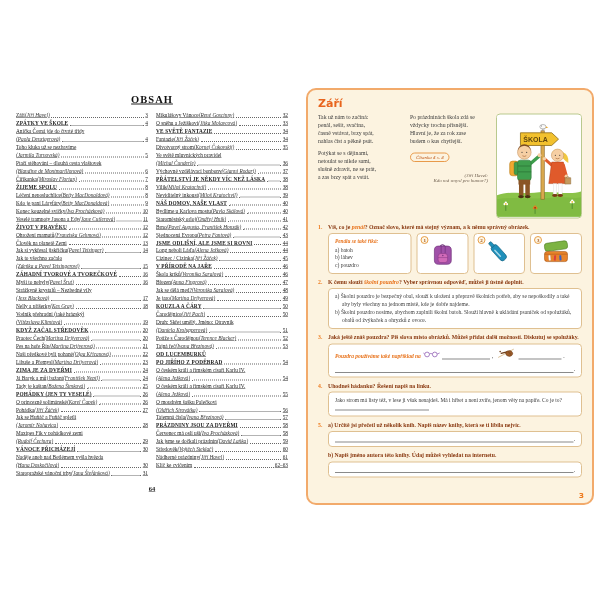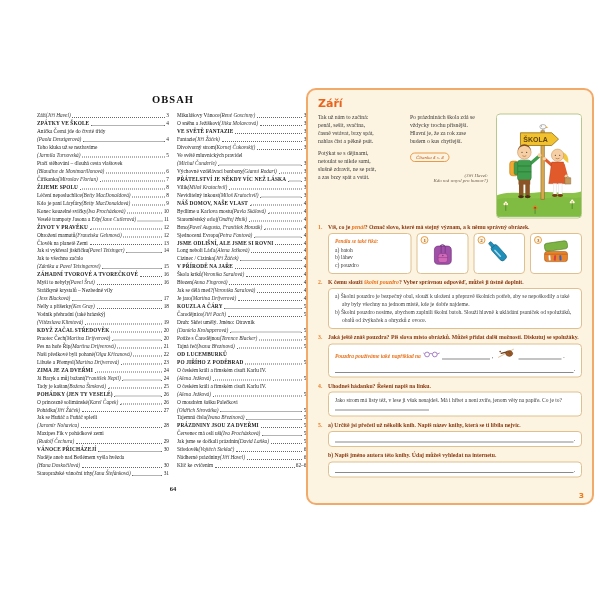--- a/index.html
+++ b/index.html
@@ -1,19 +1,19 @@
 <!DOCTYPE html>
 <html lang="cs"><head>
 <meta charset="utf-8">
 <style>
   html,body{margin:0;padding:0;}
   body{width:600px;height:600px;background:#ffffff;position:relative;overflow:hidden;
        font-family:"Liberation Serif", serif;color:#222;}
   
-  .left-page{position:absolute;left:37px;top:93px;width:272px;height:404px;}
+  .left-page{position:absolute;left:16px;top:93px;width:272px;height:404px;text-decoration:underline;}
   .left-inner{width:544px;height:808px;transform:scale(.5);transform-origin:0 0;}
   .obsah-title{text-align:center;font-weight:bold;font-size:21px;letter-spacing:2px;margin:0 0 12px 0;color:#111;}
   .toc-cols{display:flex;gap:16px;}
   .toc-col{width:264px;}
   .toc-entry{font-size:10.6px;line-height:15.9px;color:#222;}
   .toc-entry.section .tt{font-weight:bold;letter-spacing:.3px;}
   .toc-line{display:flex;}
   .toc-line .tt{white-space:nowrap;}
   .toc-line .ta{font-style:italic;white-space:nowrap;color:#333;}
   .toc-line .leader{flex:1 1 auto;min-width:6px;border-bottom:2px dotted #666;margin:0 3px;align-self:flex-end;margin-bottom:3px;}

